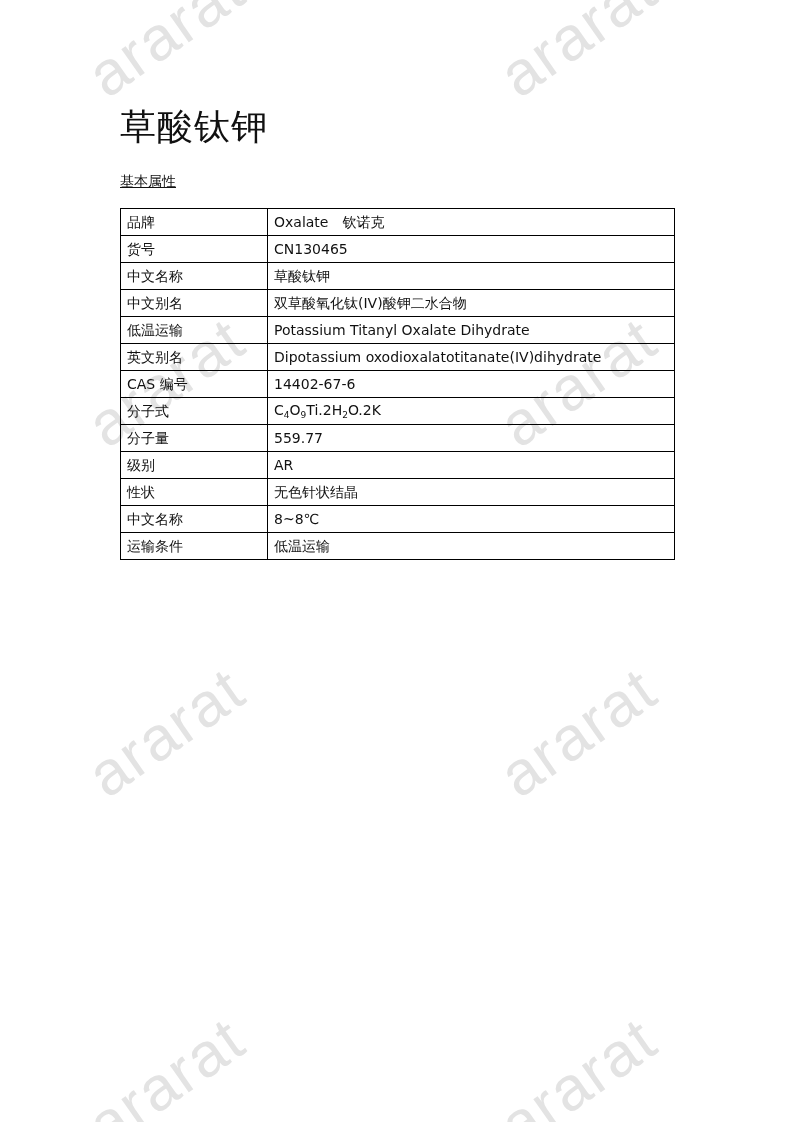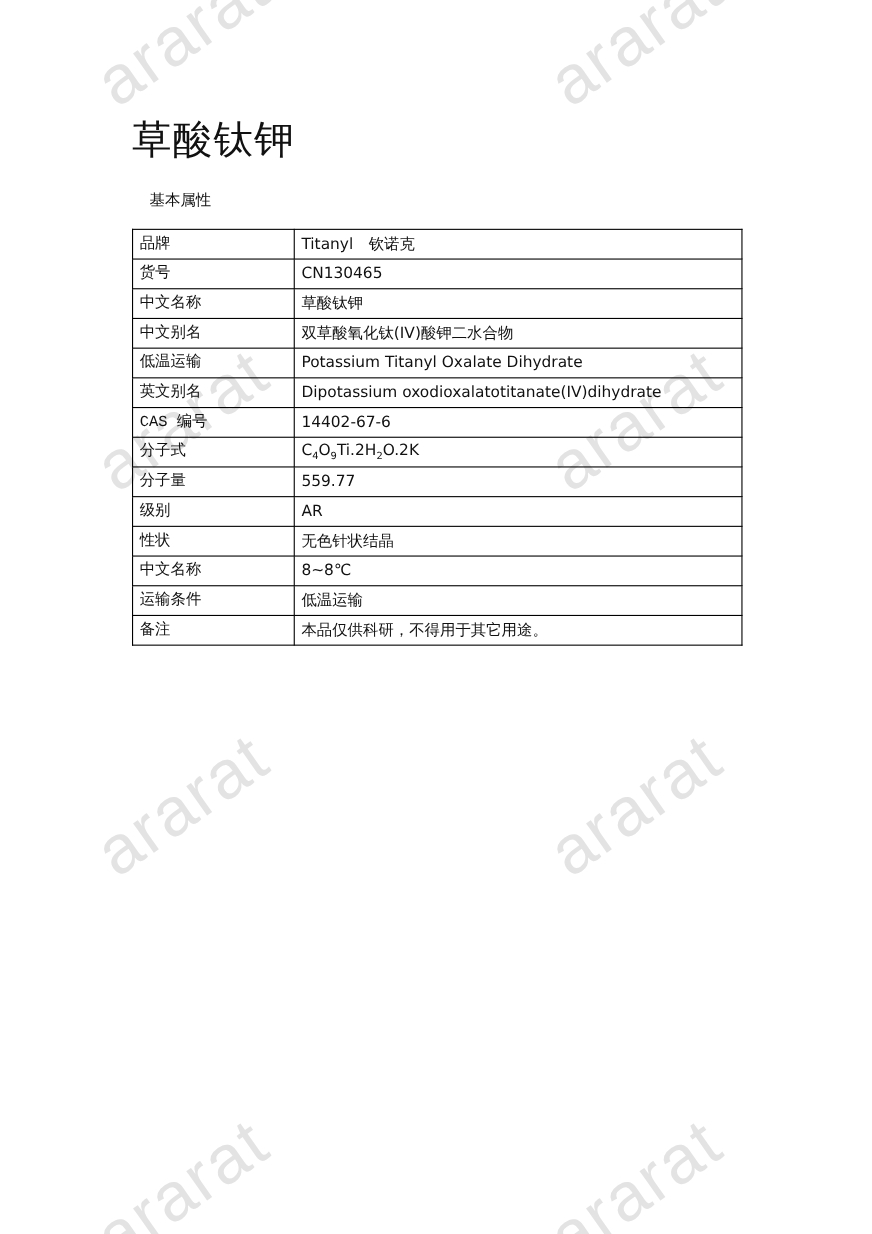--- a/index.html
+++ b/index.html
@@ -10,27 +10,27 @@
       color: #111;
     }
     .watermark {
       position: absolute; font-family: "Liberation Sans", sans-serif;
       font-size: 62px; color: #e3e3e3; letter-spacing: 2px;
       transform: rotate(-35deg); transform-origin: left bottom;
       white-space: nowrap; user-select: none; pointer-events: none; z-index: 0;
     }
     .content { position: absolute; left: 120px; top: 0; width: 555px; z-index: 1; }
     .title { position: absolute; top: 103px; left: 0; font-size: 36px; margin: 0; font-weight: normal; letter-spacing: 1px; }
-    .section { position: absolute; top: 173px; left: 16px; font-size: 14px; margin: 0; }
+    .section { position: absolute; top: 173px; left: 0; font-size: 14px; margin: 0; text-decoration: underline; }
     table {
       position: absolute; top: 208px; left: 0; width: 555px;
       border-collapse: collapse; font-size: 14px;
     }
     td { border: 1px solid #000; height: 26px; padding: 0 6px; vertical-align: middle; line-height: 1; }
-    td.k { width: 134px; font-family: Liberation Mono, monospace; }
+    td.k { width: 134px; }
     sub { font-size: 9px; vertical-align: -3px; }
   </style>
 </head>
 <body>
 
 <div class="watermark" style="left:115px;top:40px;">ararat</div>
 <div class="watermark" style="left:527px;top:40px;">ararat</div>
 <div class="watermark" style="left:115px;top:390px;">ararat</div>
 <div class="watermark" style="left:527px;top:390px;">ararat</div>
 <div class="watermark" style="left:115px;top:740px;">ararat</div>
@@ -38,21 +38,21 @@
 <div class="watermark" style="left:115px;top:1090px;">ararat</div>
 <div class="watermark" style="left:527px;top:1090px;">ararat</div>
 
 <div class="content">
   <h1 class="title">草酸钛钾</h1>
   <p class="section">基本属性</p>
   <table>
     <tbody>
       <tr>
           <td class="k">品牌</td>
-          <td>Titanyl　钦诺克</td>
+          <td>Oxalate　钦诺克</td>
         </tr>
       <tr>
           <td class="k">货号</td>
           <td>CN130465</td>
         </tr>
       <tr>
           <td class="k">中文名称</td>
           <td>草酸钛钾</td>
         </tr>
       <tr>
@@ -88,19 +88,15 @@
           <td>无色针状结晶</td>
         </tr>
       <tr>
           <td class="k">中文名称</td>
           <td>8~8℃</td>
         </tr>
       <tr>
           <td class="k">运输条件</td>
           <td>低温运输</td>
         </tr>
-      <tr>
-          <td class="k">备注</td>
-          <td>本品仅供科研，不得用于其它用途。</td>
-        </tr>
     </tbody>
   </table>
 </div>
 
 </body></html>

